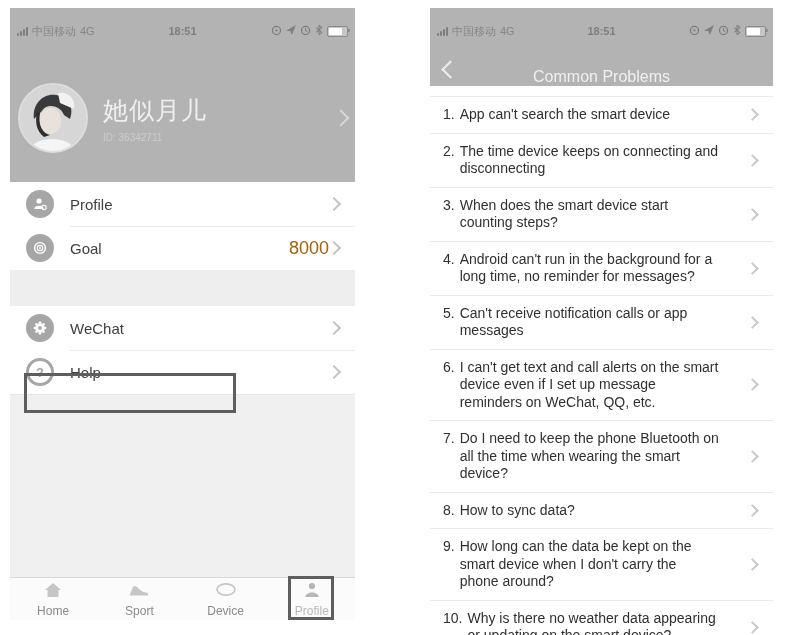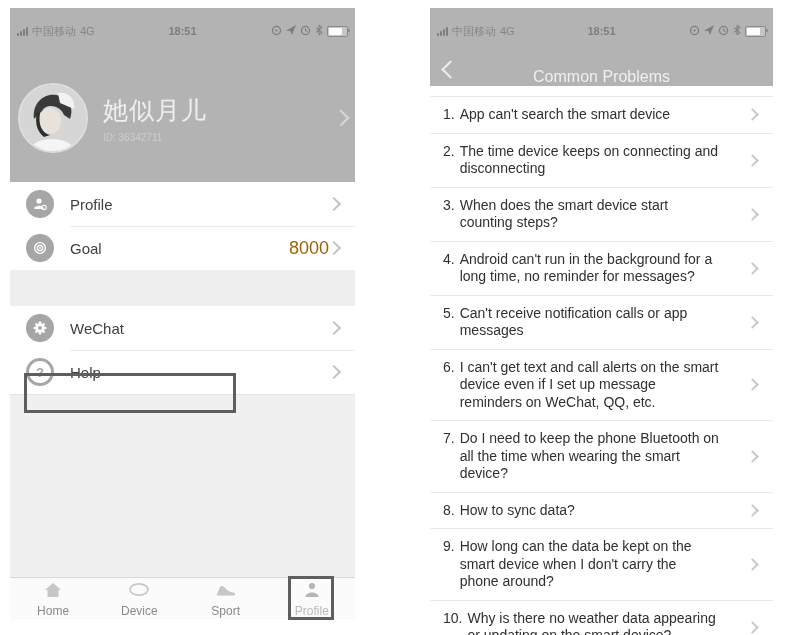--- a/index.html
+++ b/index.html
@@ -181,29 +181,29 @@
 
   <div class="tabbar">
     <div class="tab">
       <span><svg width="20" height="17" viewBox="0 0 20 17">
             <path d="M2 9 L10 2 L18 9 L15.5 9 L15.5 16 L4.5 16 L4.5 9 Z" fill="#c6c6c6"></path>
           </svg></span>
       <span class="tlabel">Home</span>
     </div>
     <div class="tab">
       <span><svg width="22" height="17" viewBox="0 0 22 17">
-            <ellipse cx="11" cy="8.5" rx="9" ry="5.6" fill="none" stroke="#c6c6c6" stroke-width="1.6"></ellipse>
-          </svg></span>
-      <span class="tlabel">Device</span>
+            <path d="M2 13 L5 6 C6.5 4 9 5.5 11 8 C13 10.5 17 11.5 20 12 L20 14.5 L2 14.5 Z" fill="#c6c6c6"></path>
+          </svg></span>
+      <span class="tlabel">Sport</span>
     </div>
     <div class="tab">
       <span><svg width="22" height="17" viewBox="0 0 22 17">
-            <path d="M2 13 L5 6 C6.5 4 9 5.5 11 8 C13 10.5 17 11.5 20 12 L20 14.5 L2 14.5 Z" fill="#c6c6c6"></path>
-          </svg></span>
-      <span class="tlabel">Sport</span>
+            <ellipse cx="11" cy="8.5" rx="9" ry="5.6" fill="none" stroke="#c6c6c6" stroke-width="1.6"></ellipse>
+          </svg></span>
+      <span class="tlabel">Device</span>
     </div>
     <div class="tab dim">
       <span><svg width="20" height="17" viewBox="0 0 20 17">
             <circle cx="10" cy="5" r="3.1" fill="#b5b5b5"></circle>
             <path d="M3.5 16 C3.5 10 16.5 10 16.5 16 Z" fill="#b5b5b5"></path>
           </svg></span>
       <span class="tlabel">Profile</span>
     </div>
   </div>
 

